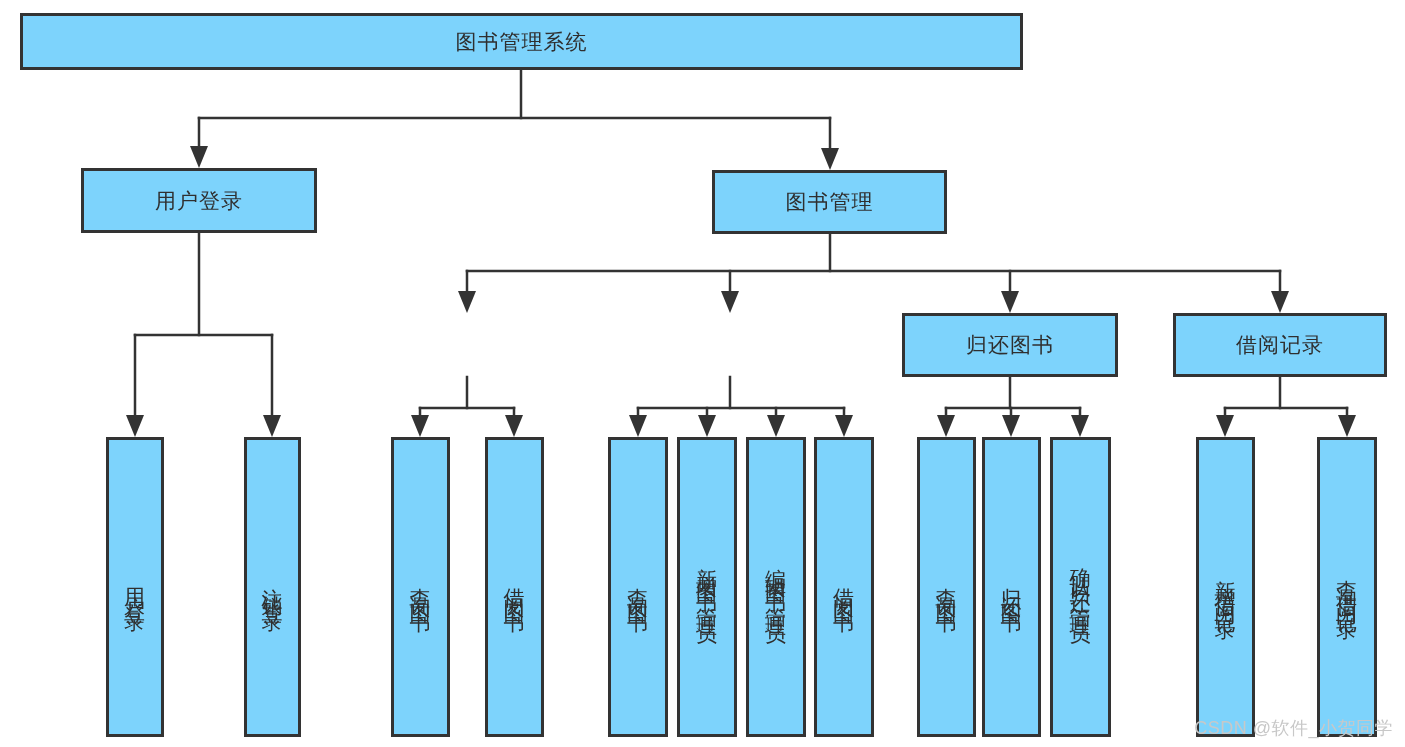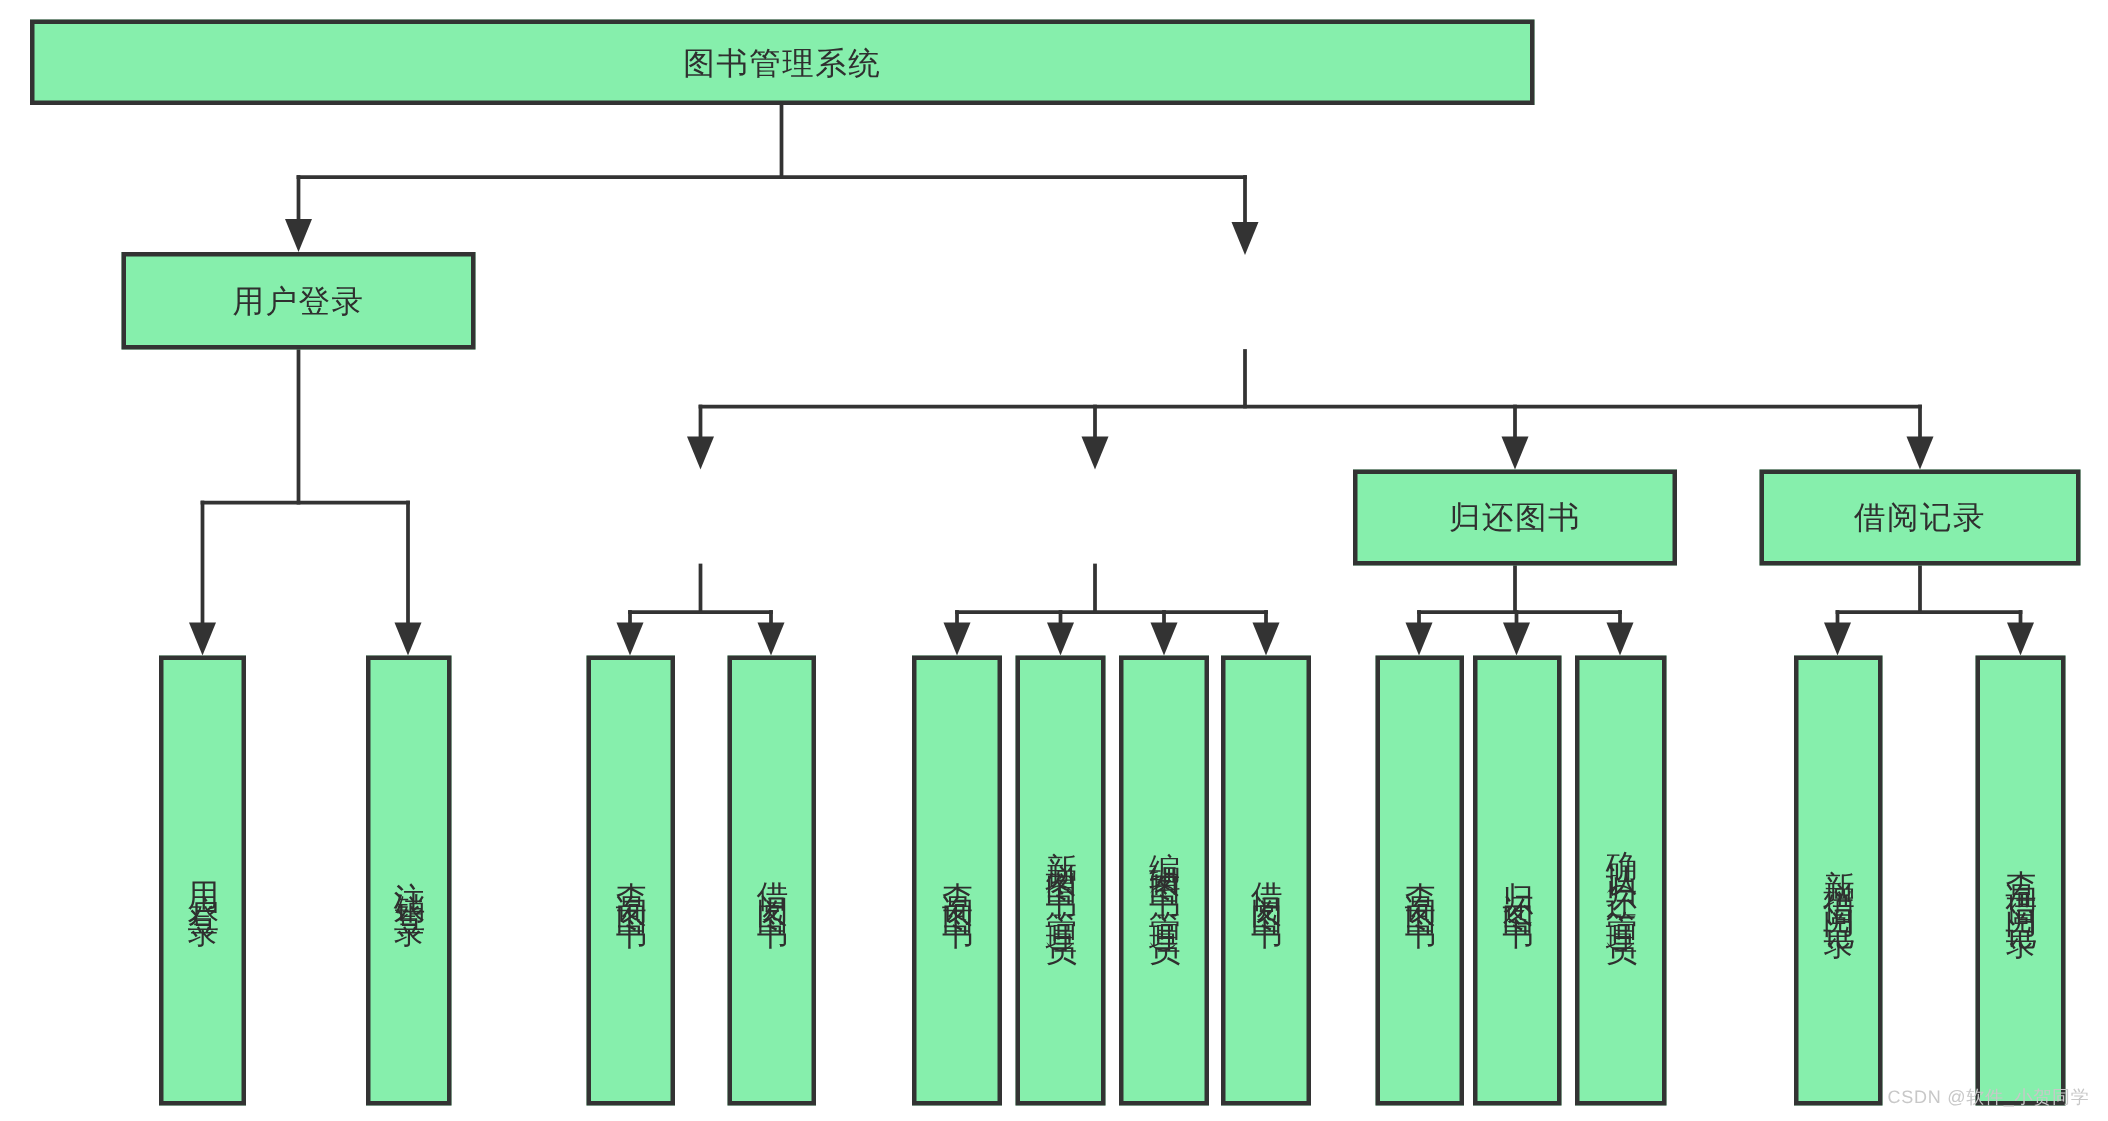--- a/index.html
+++ b/index.html
@@ -14,39 +14,39 @@
   .canvas{
     position:relative;
     width:1405px;height:747px;
     background:var(--bg);
     overflow:hidden;
   }
   .wires{position:absolute;left:0;top:0;width:1405px;height:747px;}
   .node{
     position:absolute;
     border:3px solid var(--line);
-    background:#86efac;
+    background:#7dd3fc;
     display:flex;align-items:center;justify-content:center;
     color:var(--text);
   }
   .node .hlabel{
     font-size:21px;
     letter-spacing:1px;
     white-space:nowrap;
   }
   .node .vlabel{
     writing-mode:vertical-rl;
     font-size:21px;
     letter-spacing:8px;
     line-height:1;
   }
   .watermark{
     position:absolute;
     right:12px;bottom:7px;
-    font-size:12px;
+    font-size:18px;
     color:var(--wm);
     letter-spacing:0.5px;
     white-space:nowrap;
   }
 </style>
 </head>
 <body>
 
 <div class="canvas">
 
@@ -116,20 +116,23 @@
     </g>
   </svg>
 
   <div class="node" style="left:20px;top:13px;width:1003px;height:57px">
     <span class="hlabel">图书管理系统</span>
   </div>
 
   <div class="node" style="left:81px;top:168px;width:236px;height:65px">
     <span class="hlabel">用户登录</span>
   </div>
+  <div class="node" style="left:712px;top:170px;width:235px;height:64px">
+    <span class="hlabel">图书管理</span>
+  </div>
 
   <div class="node" style="left:902px;top:313px;width:216px;height:64px">
     <span class="hlabel">归还图书</span>
   </div>
   <div class="node" style="left:1173px;top:313px;width:214px;height:64px">
     <span class="hlabel">借阅记录</span>
   </div>
 
   <div class="node" style="left:106px;top:437px;width:58px;height:300px">
     <span class="vlabel">用户登录</span>

